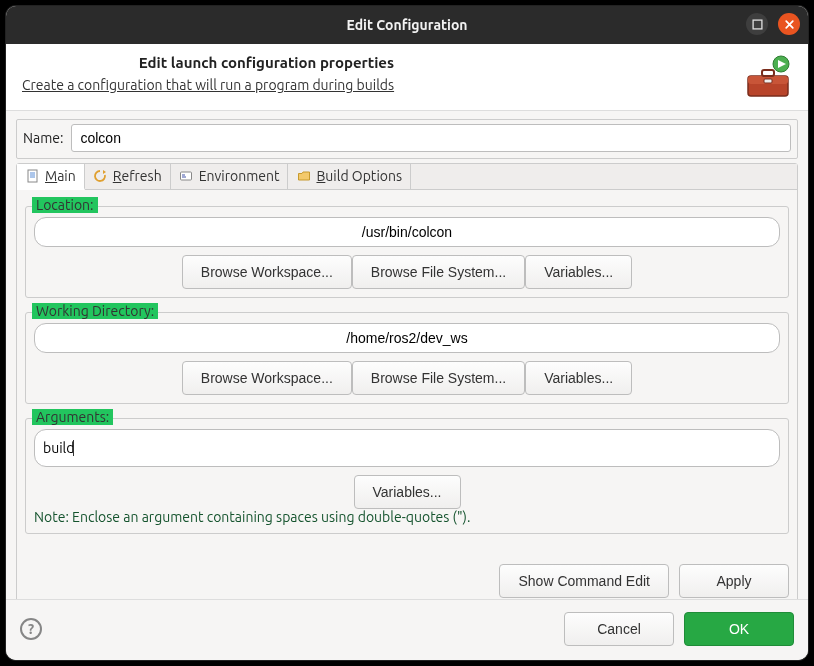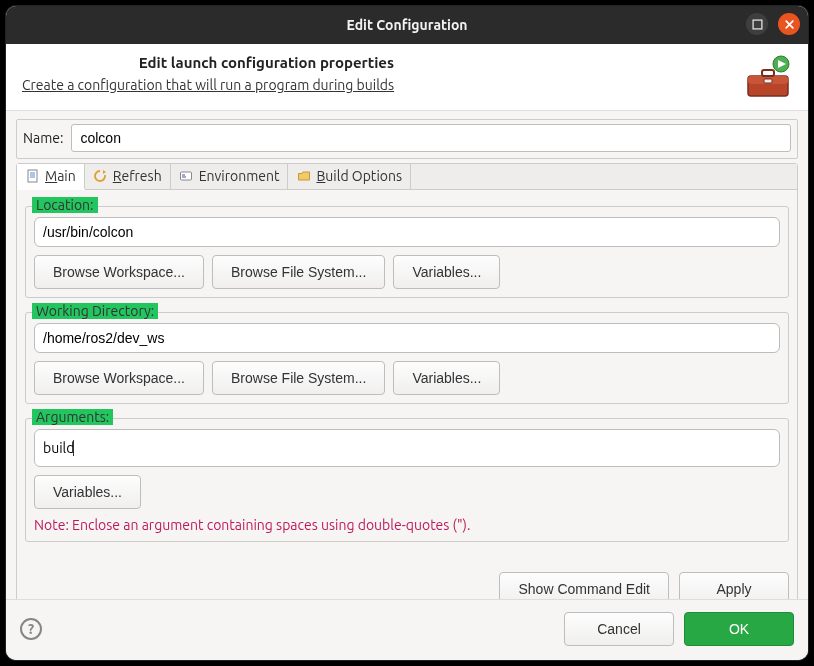--- a/index.html
+++ b/index.html
@@ -138,47 +138,47 @@
     top: -10px; left: 6px;
     background: #22c55e;
     padding: 0 4px;
     font-size: 14px;
     color: #333;
   }
   .field {
     width: 100%;
     height: 30px;
     border: 1px solid #bdbdbd;
-    border-radius: 6px;
+    border-radius: 12px;
     padding: 3px 8px;
     font-size: 14px;
     background: #fff;
     margin-top: 4px;
+    text-align: center;
   }
   .field.multiline { height: 38px; }
   .btn-row {
     display: flex;
-    gap: 8px;
-    justify-content: flex-start;
+    justify-content: center;
     margin-top: 8px;
   }
   .btn {
     height: 34px;
     padding: 0 18px;
     border: 1px solid #bdbdbd;
     border-radius: 4px;
     background: linear-gradient(#fdfdfd, #f0efee);
     font-size: 14px;
     color: #333;
     cursor: pointer;
     display: inline-flex;
     align-items: center;
     justify-content: center;
   }
-  .note { margin-top: 8px; color: #be185d; font-size: 14px; }
+  .note { color: #14532d; font-size: 14px; }
 
   .middle-btn-row {
     display: flex;
     gap: 10px;
     justify-content: flex-end;
     padding: 6px 8px 0 8px;
   }
   .middle-btn-row .btn { min-width: 100px; }
 
   .footer {

